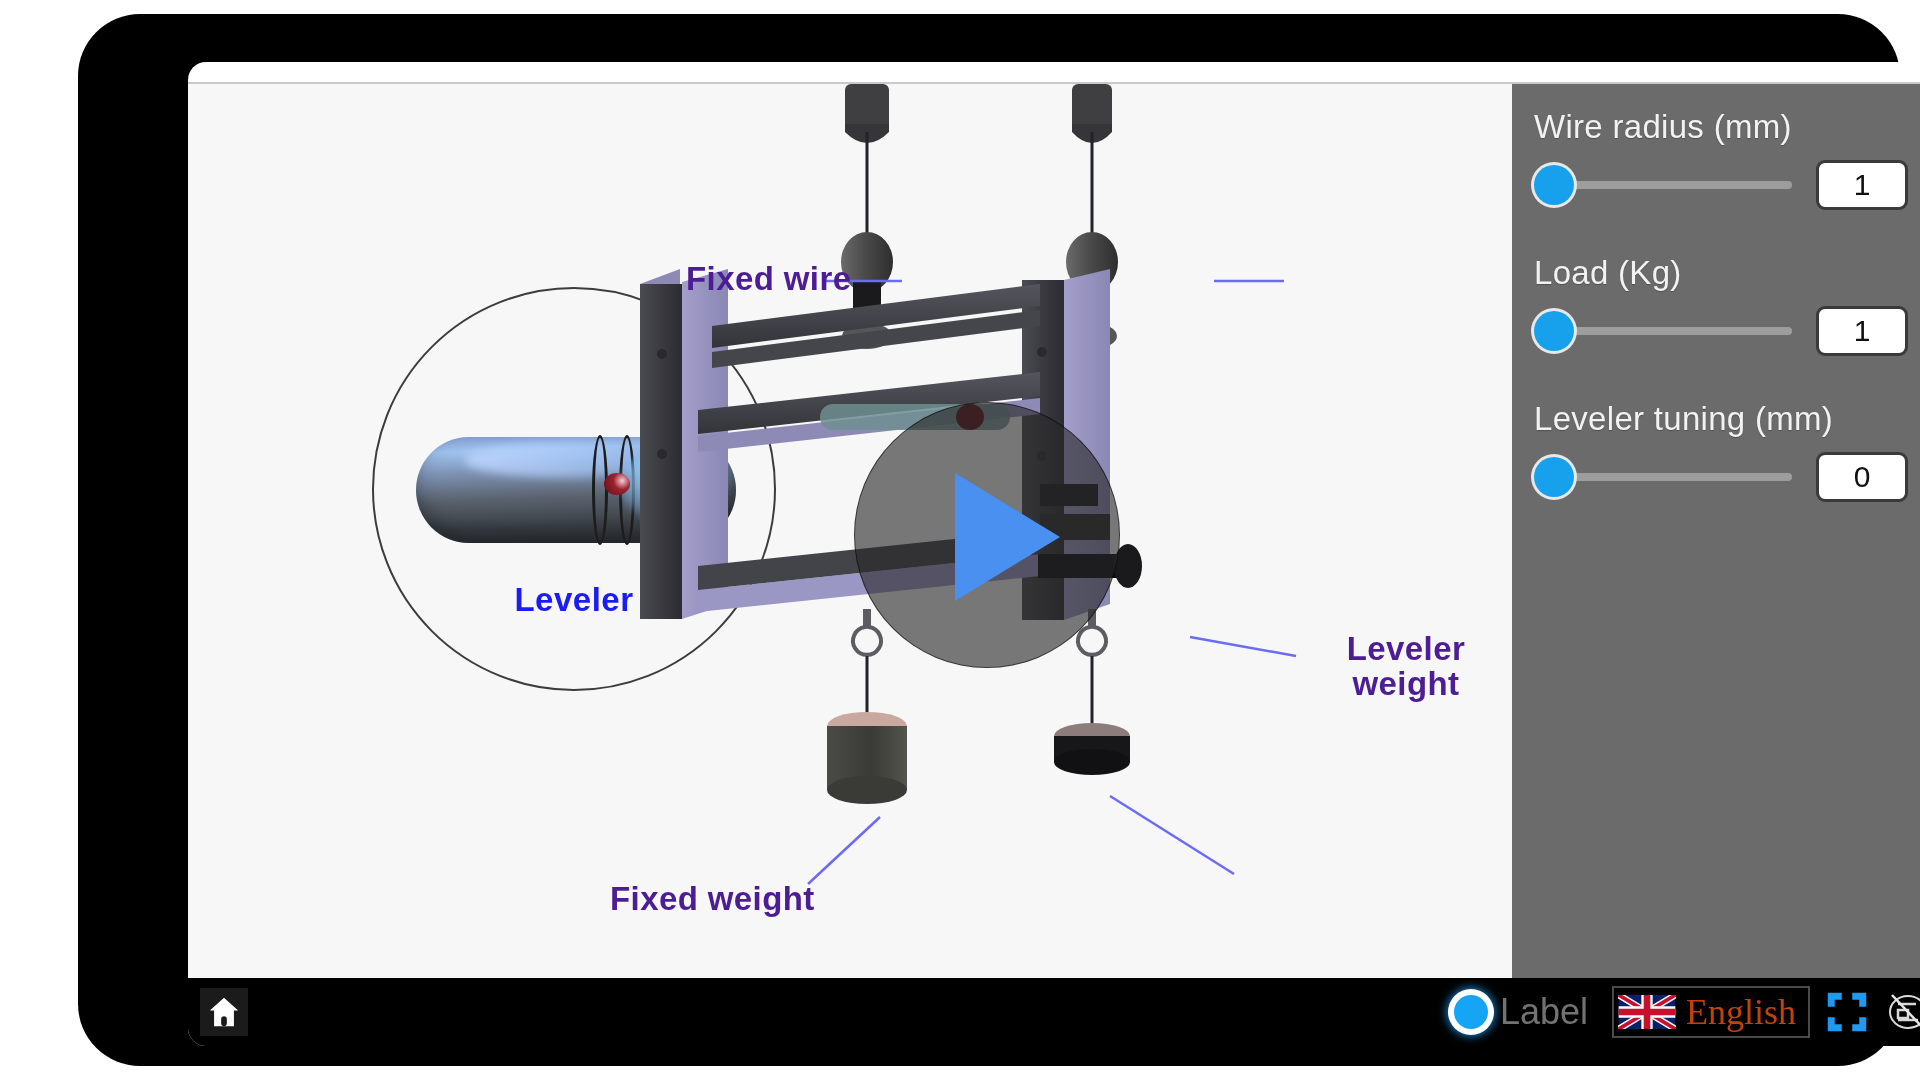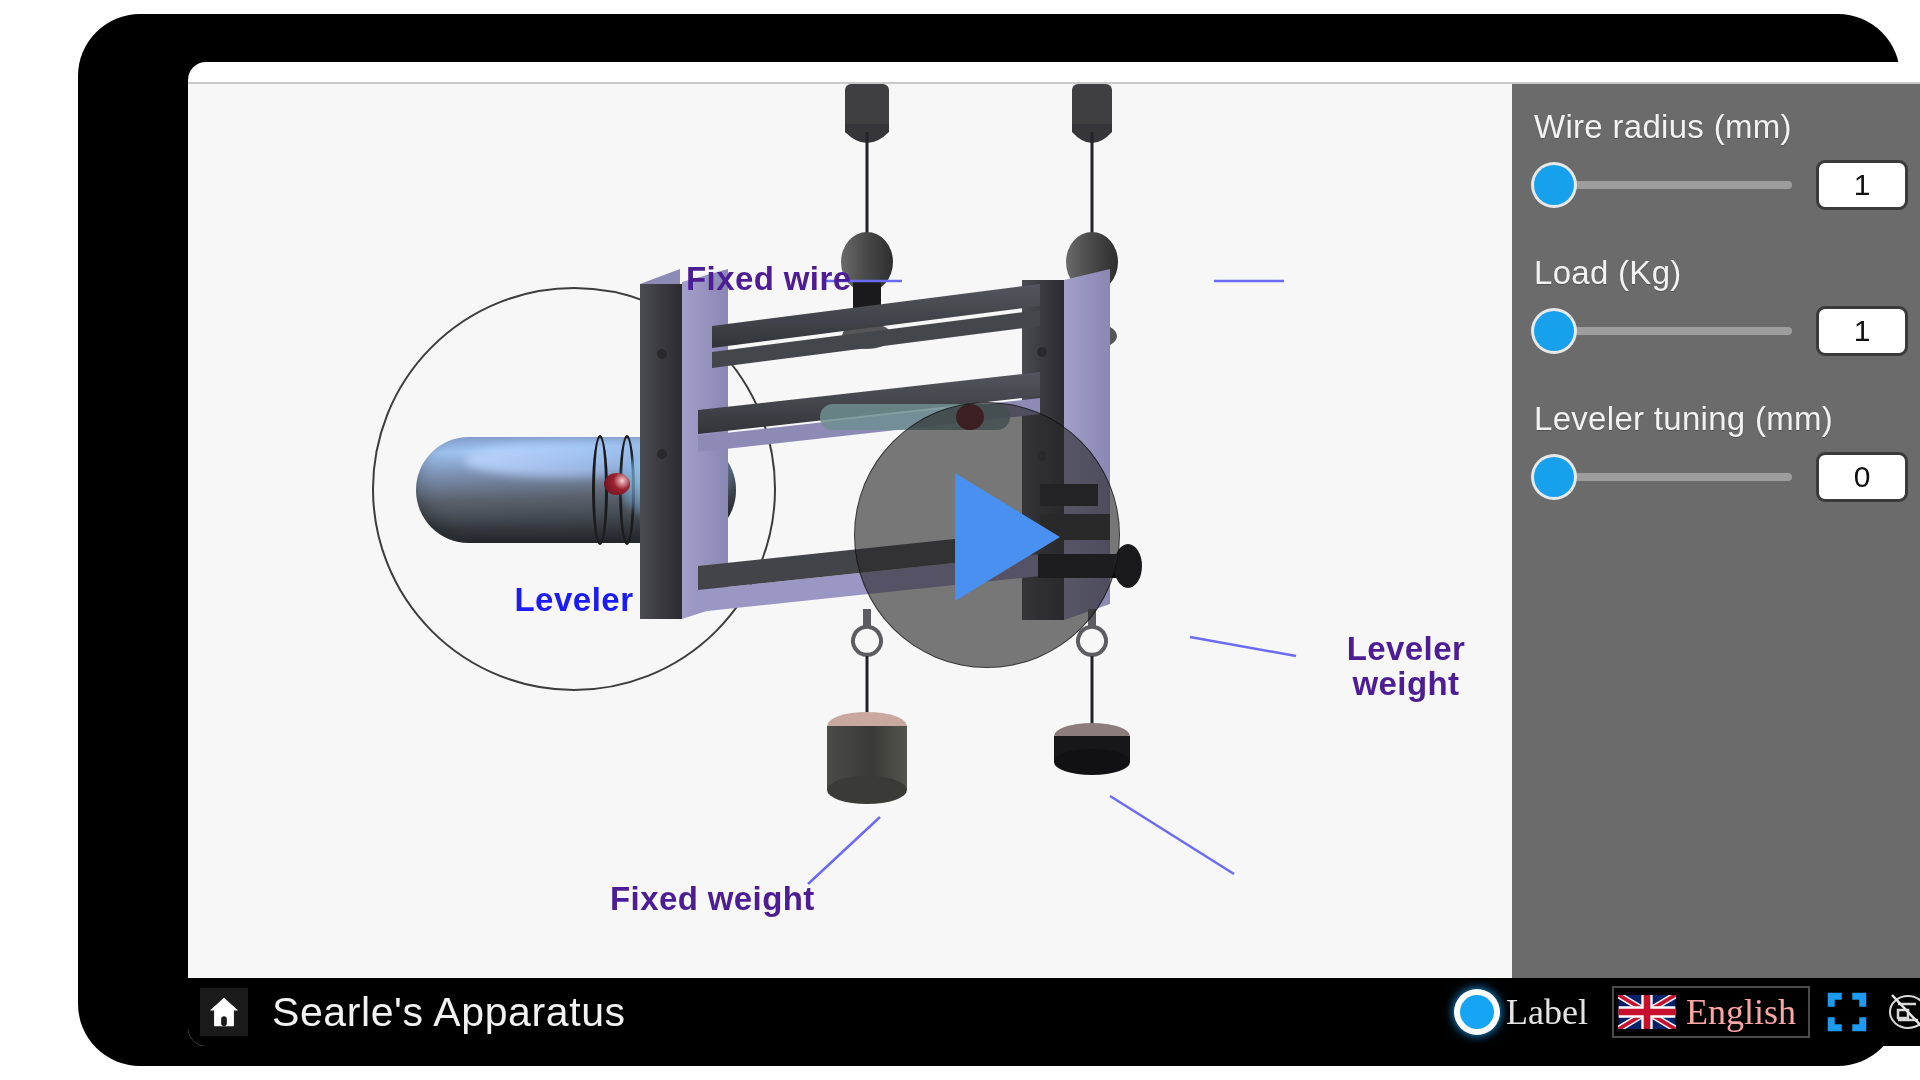--- a/index.html
+++ b/index.html
@@ -226,33 +226,33 @@
     gap: 16px;
   }
   .label-toggle { display: flex; align-items: center; gap: 12px; cursor: pointer; }
   .radio-on {
     width: 34px; height: 34px;
     border-radius: 50%;
     background: #16a5f5;
     box-shadow: 0 0 0 6px #ffffff, 0 0 10px 7px rgba(30,160,250,.85);
   }
   .label-text {
-    color: #e5e5e5;
-    font-family: Liberation Serif, serif;
+    color: #737373;
+    font-family: Liberation Sans, sans-serif;
     font-size: 36px;
   }
   .lang-box {
     display: flex; align-items: center; gap: 10px;
     border: 2px solid #4a4a4a;
     padding: 3px 12px 3px 4px;
     cursor: pointer;
     margin-left: 8px;
   }
   .lang-text {
-    color: #fca5a5;
+    color: #c2410c;
     font-family: "Liberation Serif", serif;
     font-size: 36px;
   }
   .flag { width: 58px; height: 34px; display: block; }
   .tb-icon { cursor: pointer; display: flex; align-items: center; }
 </style>
 </head>
 <body>
 
 <div id="root">
@@ -442,21 +442,20 @@
 
       <div class="toolbar">
 
         <div class="home-btn">
           <svg width="34" height="34" viewBox="0 0 24 24">
             <path d="M12 2 L22 11 h-3 v11 H5 V11 H2 Z" fill="#ffffff"></path>
             <rect x="10" y="15" width="4" height="7" rx="2" fill="#1b1b1b"></rect>
           </svg>
         </div>
 
-        <div class="app-title">Searle's Apparatus</div>
 
         <div class="toolbar-right">
 
           <div class="label-toggle">
             <div class="radio-on"></div>
             <div class="label-text">Label</div>
           </div>
 
           <div class="lang-box">
             <svg class="flag" viewBox="0 0 60 36">

